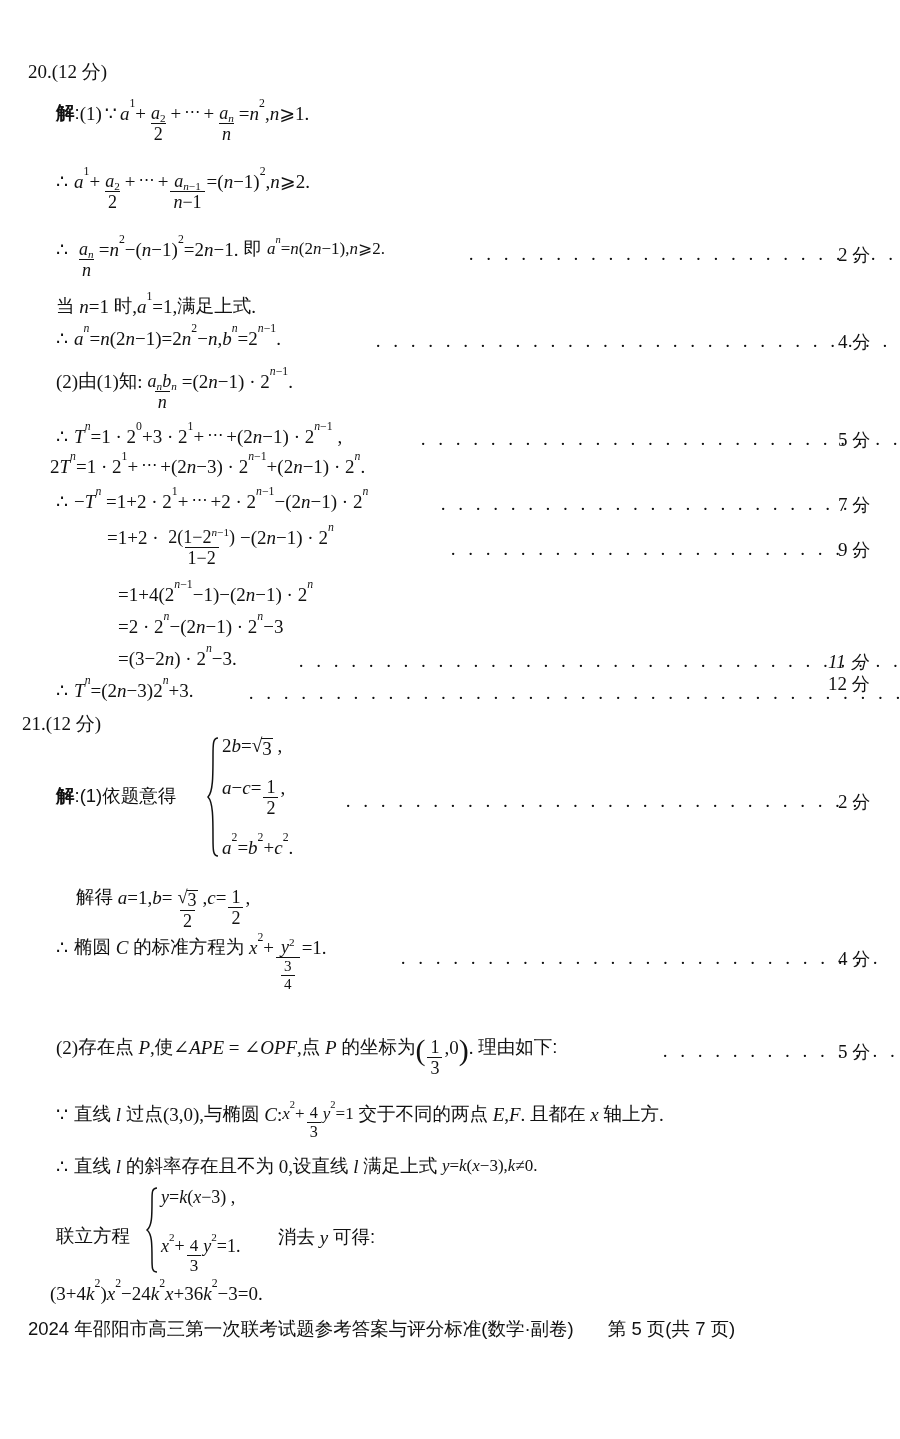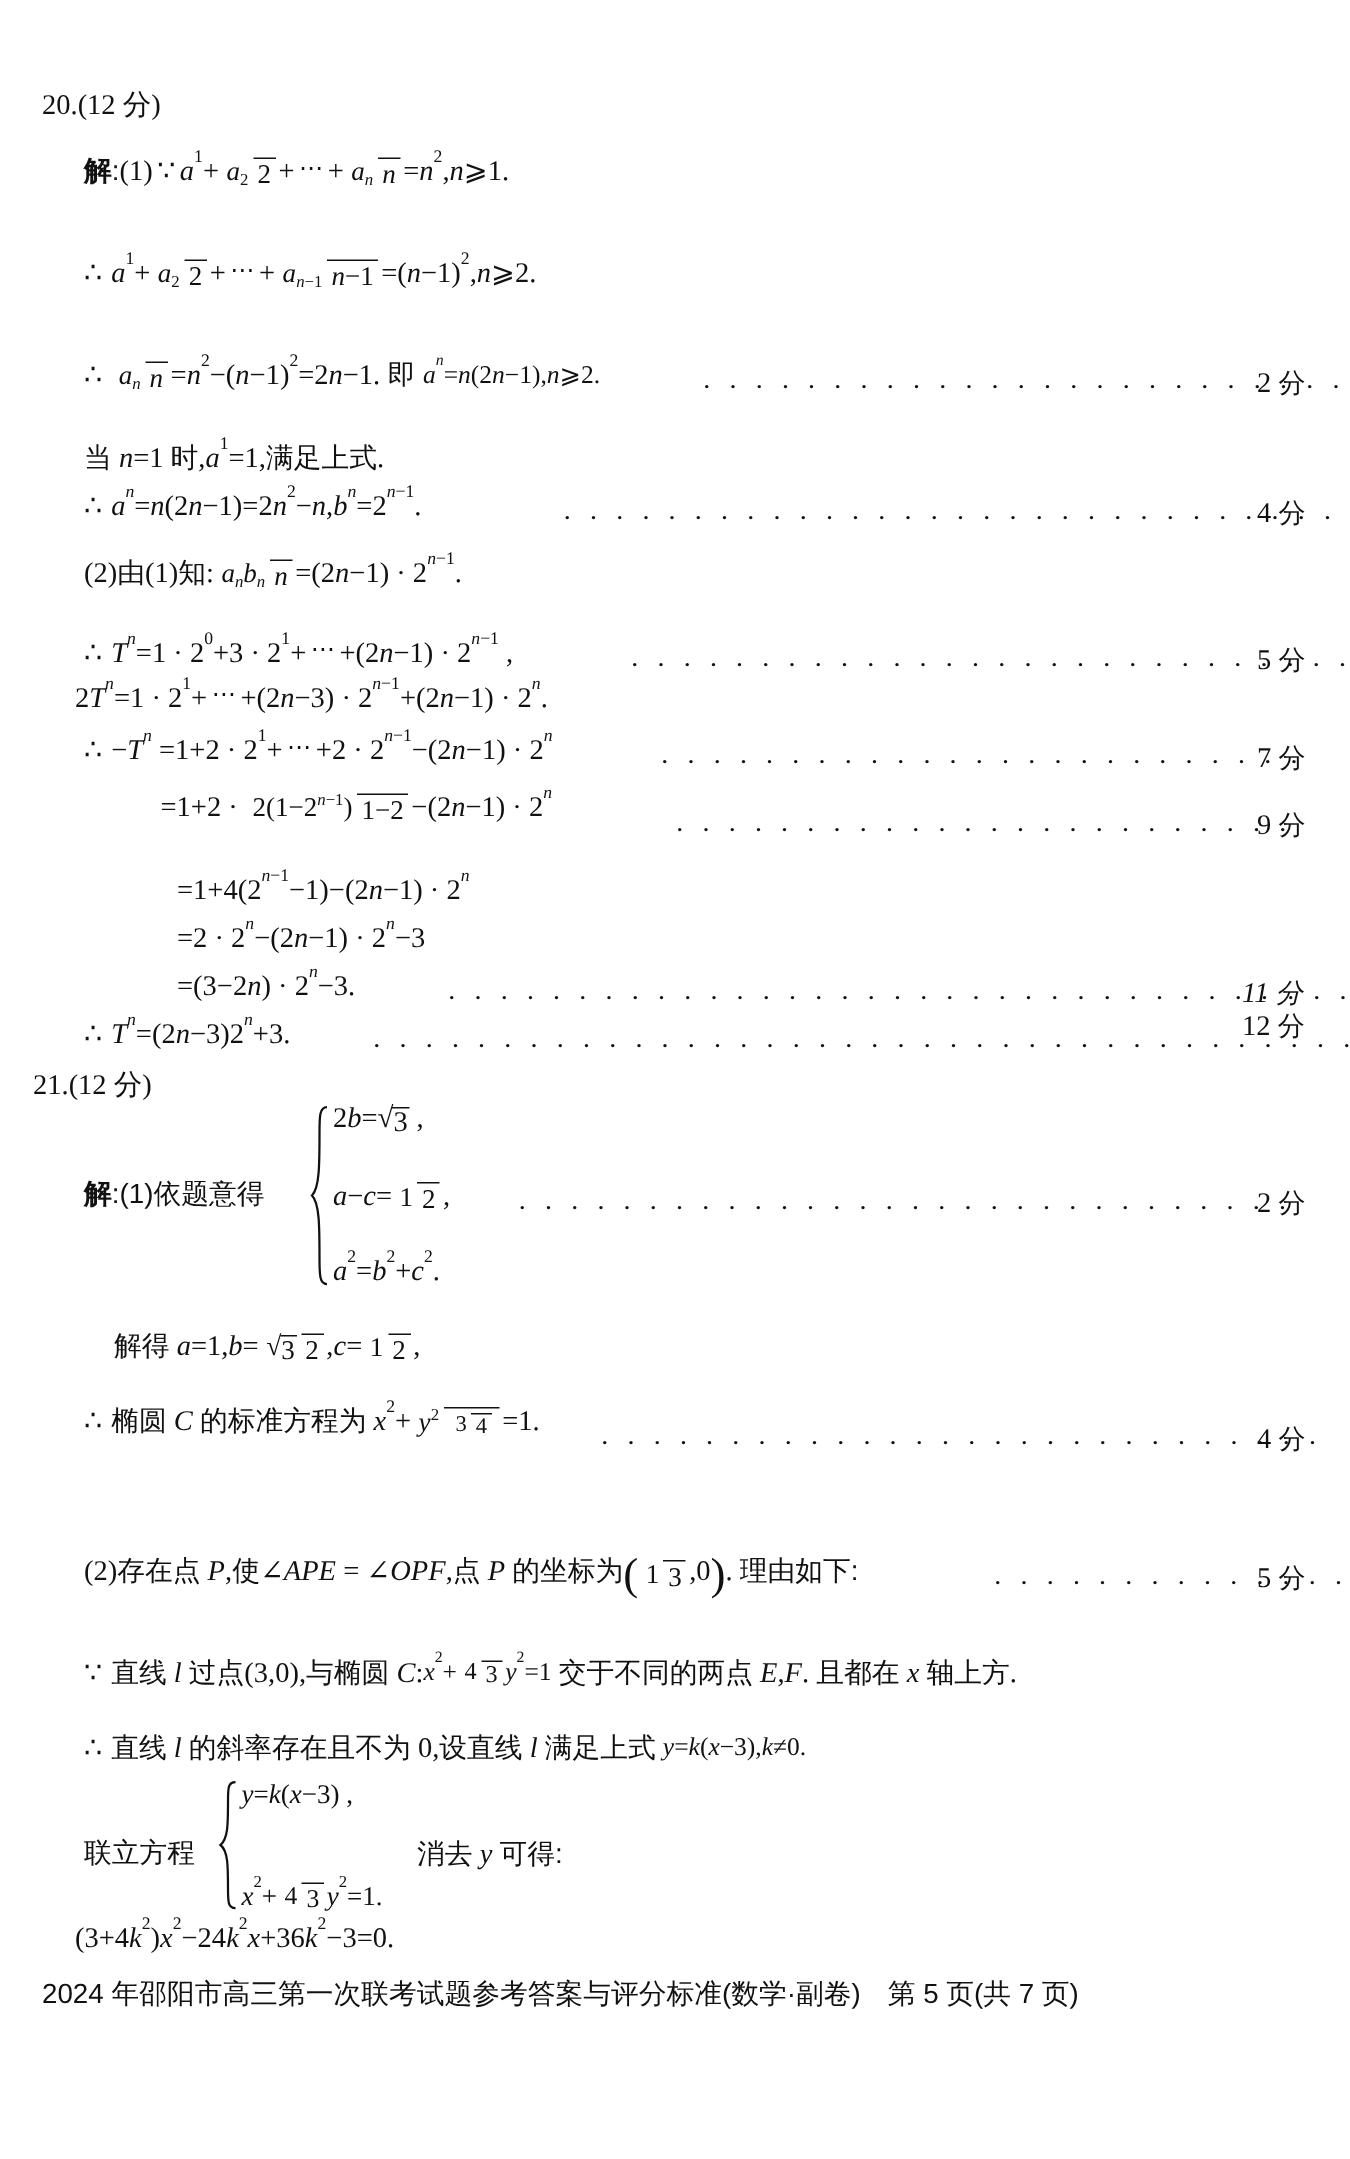--- a/index.html
+++ b/index.html
@@ -11,21 +11,21 @@
   .page{position:relative;width:900px;height:1439px;}
 
   
   .line{position:absolute;white-space:nowrap;font-size:19px;line-height:1;}
   .cn{font-family:"Liberation Sans","DejaVu Sans",sans-serif;font-size:18.5px;}
   .bold{font-weight:700;}
   i,.it{font-style:italic;font-family:"Liberation Serif","DejaVu Serif",serif;}
 
   
   .mrow{display:inline-flex;vertical-align:middle;}
-  .frac{display:inline-flex;flex-direction:row;align-items:center;
+  .frac{display:inline-flex;flex-direction:column;align-items:center;
         vertical-align:middle;margin:0 2px;line-height:1;}
   .frac .num{padding:0 3px 1px 3px;font-size:.95em;}
   .frac .den{padding:1px 3px 0 3px;font-size:.95em;border-top:1.3px solid #111;}
   .frac.small{font-size:.88em;}
   sup{font-size:.62em;vertical-align:super;line-height:0;}
   sub{font-size:.62em;vertical-align:-0.28em;line-height:0;}
   .sqrt{display:inline-flex;align-items:flex-start;}
   .sqrt .rad{font-size:1.02em;margin-right:-1px;}
   .sqrt .rbody{border-top:1.2px solid #111;padding:0 1px;margin-top:1.5px;}
   .dotop{padding:0 3px;font-size:.85em;}
@@ -36,21 +36,21 @@
   
   .brace{position:absolute;display:flex;align-items:stretch;}
   .brace .bar{position:relative;width:14px;}
   .brace .bar svg{position:absolute;left:0;top:0;}
   .brace .rows{display:flex;flex-direction:column;justify-content:space-between;}
   .brace .rows > div{white-space:nowrap;font-size:19px;line-height:1.05;}
 
   .footer{position:absolute;left:28px;top:1316px;width:850px;
           font-family:"Liberation Sans","DejaVu Sans",sans-serif;
           font-size:18.5px;white-space:nowrap;}
-  .footer .pg{margin-left:18px;}
+  .footer .pg{margin-left:34px;}
 </style>
 </head>
 <body>
 
 <div class="page">
 
   <div class="line" style="left:28px;top:60px;">
     <span class="mrow">
         <span>20.(12 分)</span>
       </span>

